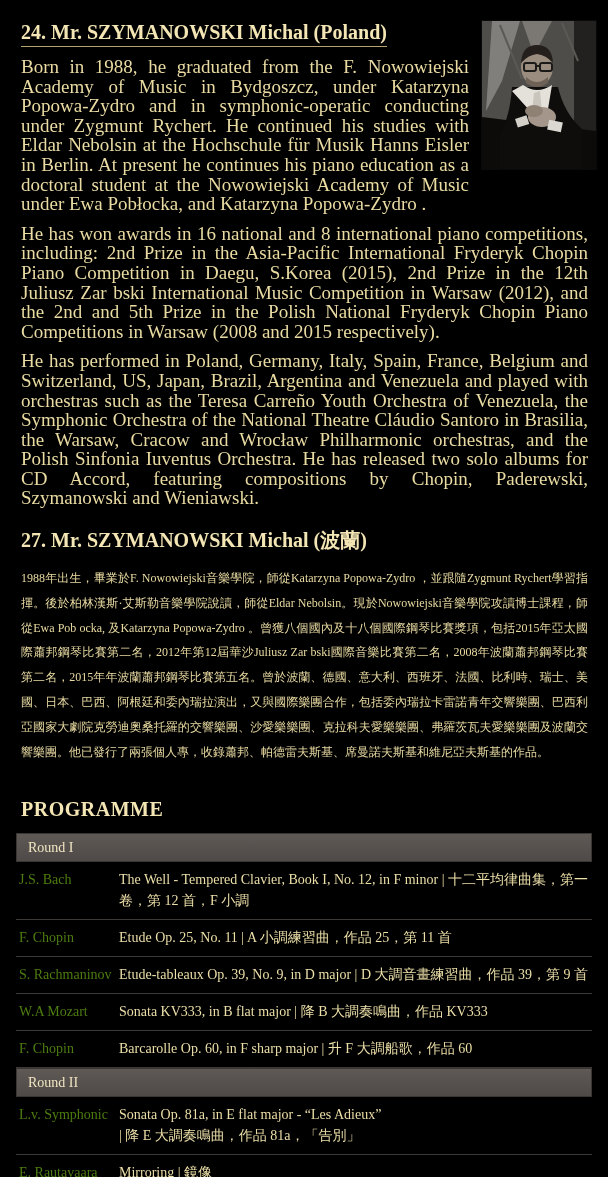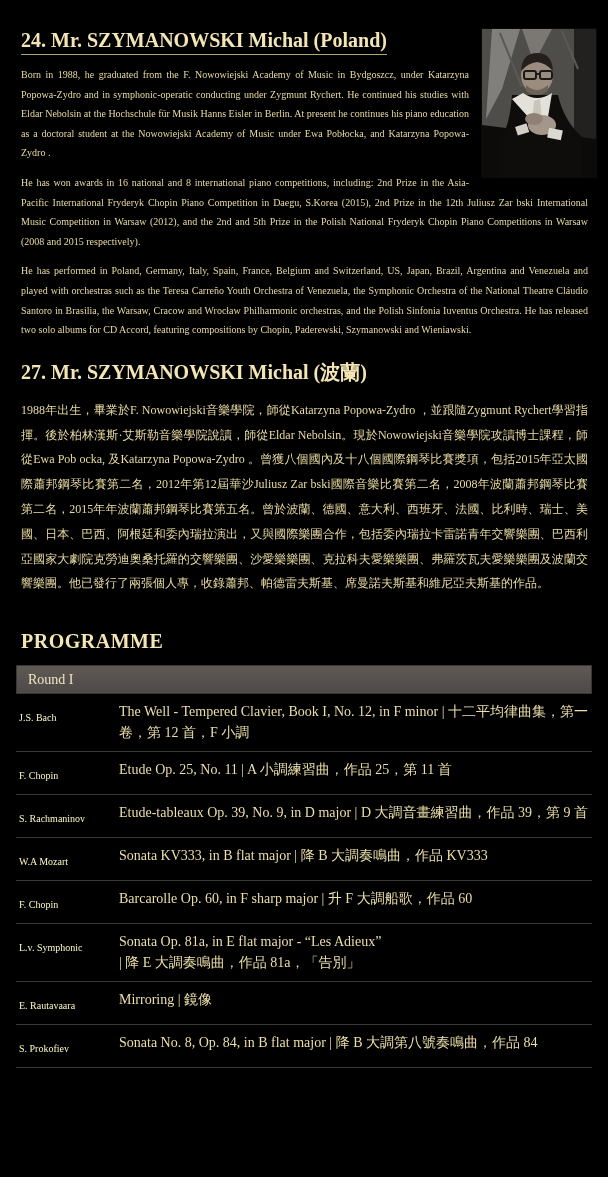--- a/index.html
+++ b/index.html
@@ -5,42 +5,42 @@
   html,body { margin:0; padding:0; background:#000; }
   .page {
     position:relative;
     width:608px; min-height:1177px;
     background:#000000;
     font-family:"Liberation Serif","DejaVu Serif",serif;
     box-sizing:border-box;
     padding:12px 0 34px;
     overflow:hidden;
   }
-  .content { margin:16px 20px 0 21px; }
+  .content { margin:8px 20px 0 21px; }
 
   .photo-float {
     float:right;
     width:114px; height:148px;
     margin:0 -9px 10px 12px;
     background:#111;
     border:1px solid #0a0a0a;
   }
   .photo-float svg { display:block; }
 
   h1.artist-heading {
     font-size:20px; line-height:24px;
     font-weight:bold;
     color:#f3e6b4;
     margin:0 0 13px 0;
   }
   h1.artist-heading .u { border-bottom:1px solid #b5a470; padding-bottom:3px; }
 
   p.bio {
     color:#e9dba2;
-    font-size:10px;
+    font-size:19px;
     line-height:19.6px;
     text-align:justify;
     margin:0 0 10px 0;
   }
 
   h2.artist-heading-zh {
     font-size:20px; line-height:24px;
     font-weight:bold;
     color:#f3e6b4;
     margin:20px 0 14px 0;
@@ -73,24 +73,23 @@
     font-size:14px;
   }
   .prow {
     display:flex;
     border-bottom:1px solid #3d3936;
     padding:7px 0 8px 0;
   }
   .composer {
     flex:none; width:100px;
     padding-left:3px;
-    color:#fef9c3;
-    font-size:10px;
+    color:#4d7c0f;
+    font-size:14px;
     line-height:21px;
-    margin-top:6px;
   }
   .piece {
     flex:1;
     color:#ecdfa8;
     font-size:14px;
     line-height:21px;
     white-space:pre-line;
     padding-right:2px;
   }
   .clearfix::after { content:""; display:block; clear:both; }
@@ -158,20 +157,23 @@
     </div>
     <div class="prow">
       <div class="composer">W.A Mozart</div>
       <div class="piece">Sonata KV333, in B flat major | 降 B 大調奏鳴曲，作品 KV333</div>
     </div>
     <div class="prow">
       <div class="composer">F. Chopin</div>
       <div class="piece">Barcarolle Op. 60, in F sharp major | 升 F 大調船歌，作品 60</div>
     </div>
 
+    <div class="round-bar">
+      <span>Round II</span>
+    </div>
     <div class="prow">
       <div class="composer">L.v. Symphonic</div>
       <div class="piece">Sonata Op. 81a, in E flat major - “Les Adieux”
 | 降 E 大調奏鳴曲，作品 81a，「告別」</div>
     </div>
     <div class="prow">
       <div class="composer">E. Rautavaara</div>
       <div class="piece">Mirroring | 鏡像</div>
     </div>
     <div class="prow">

